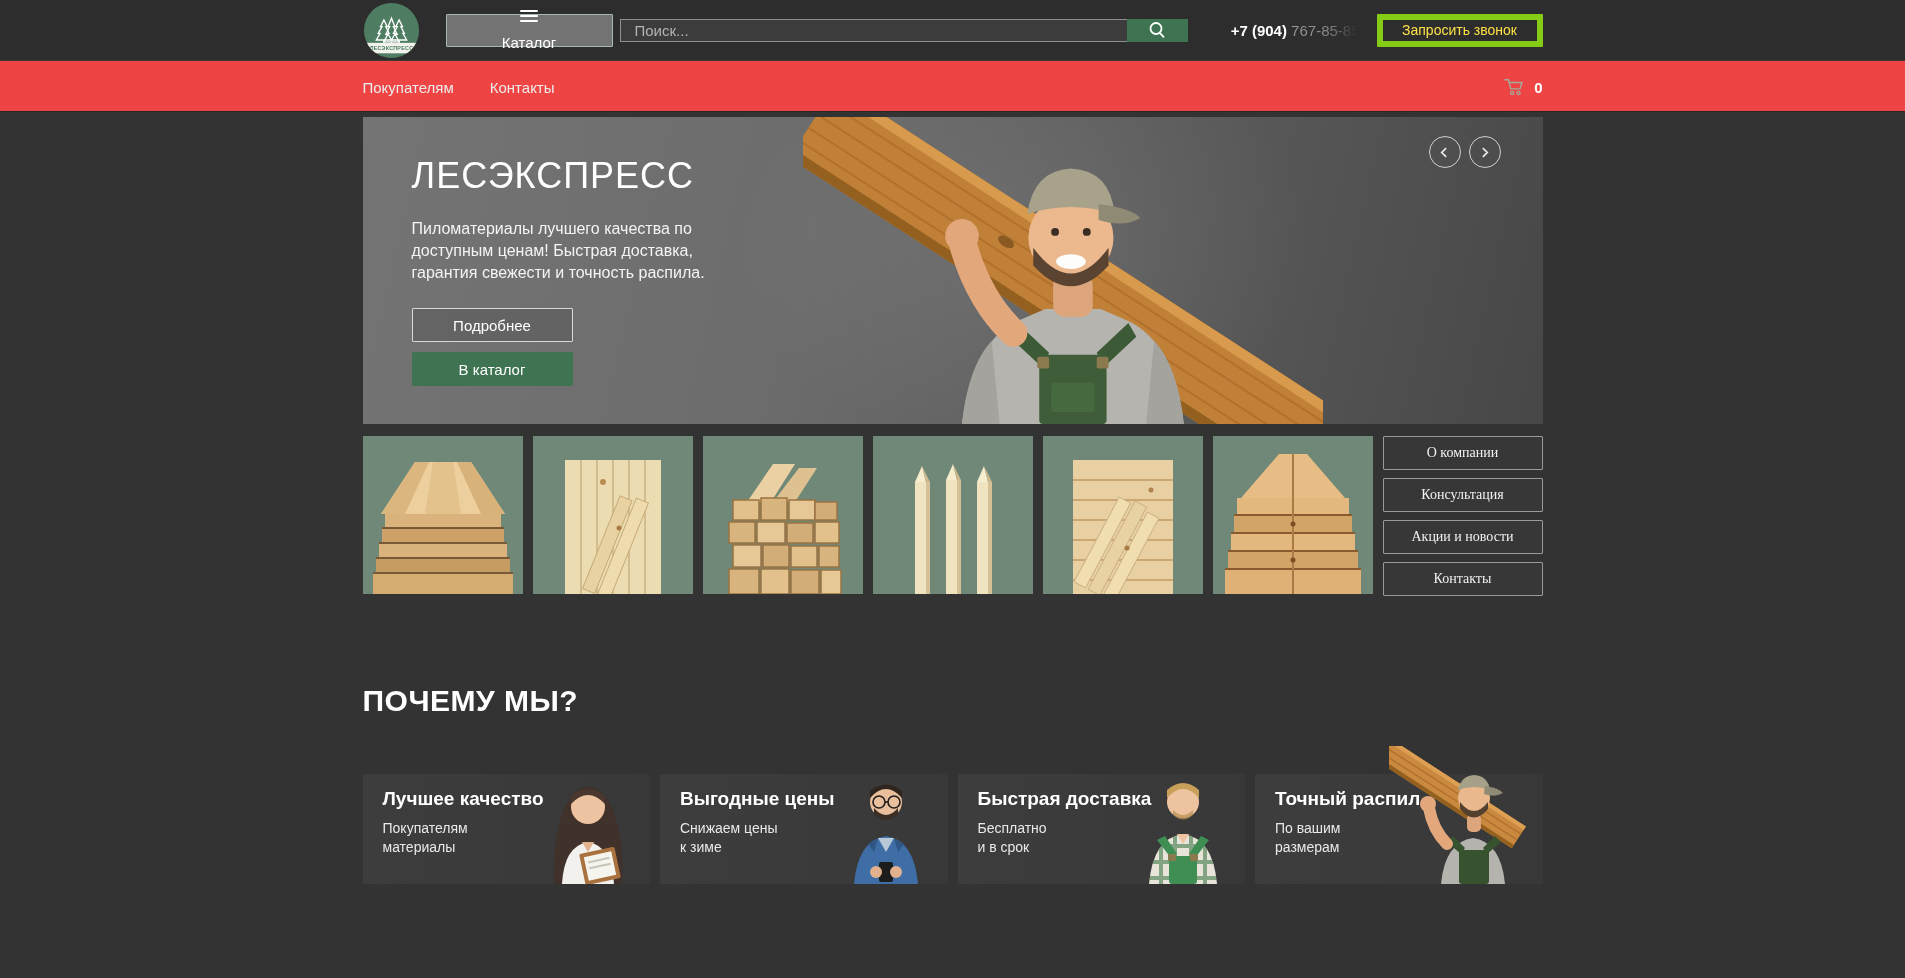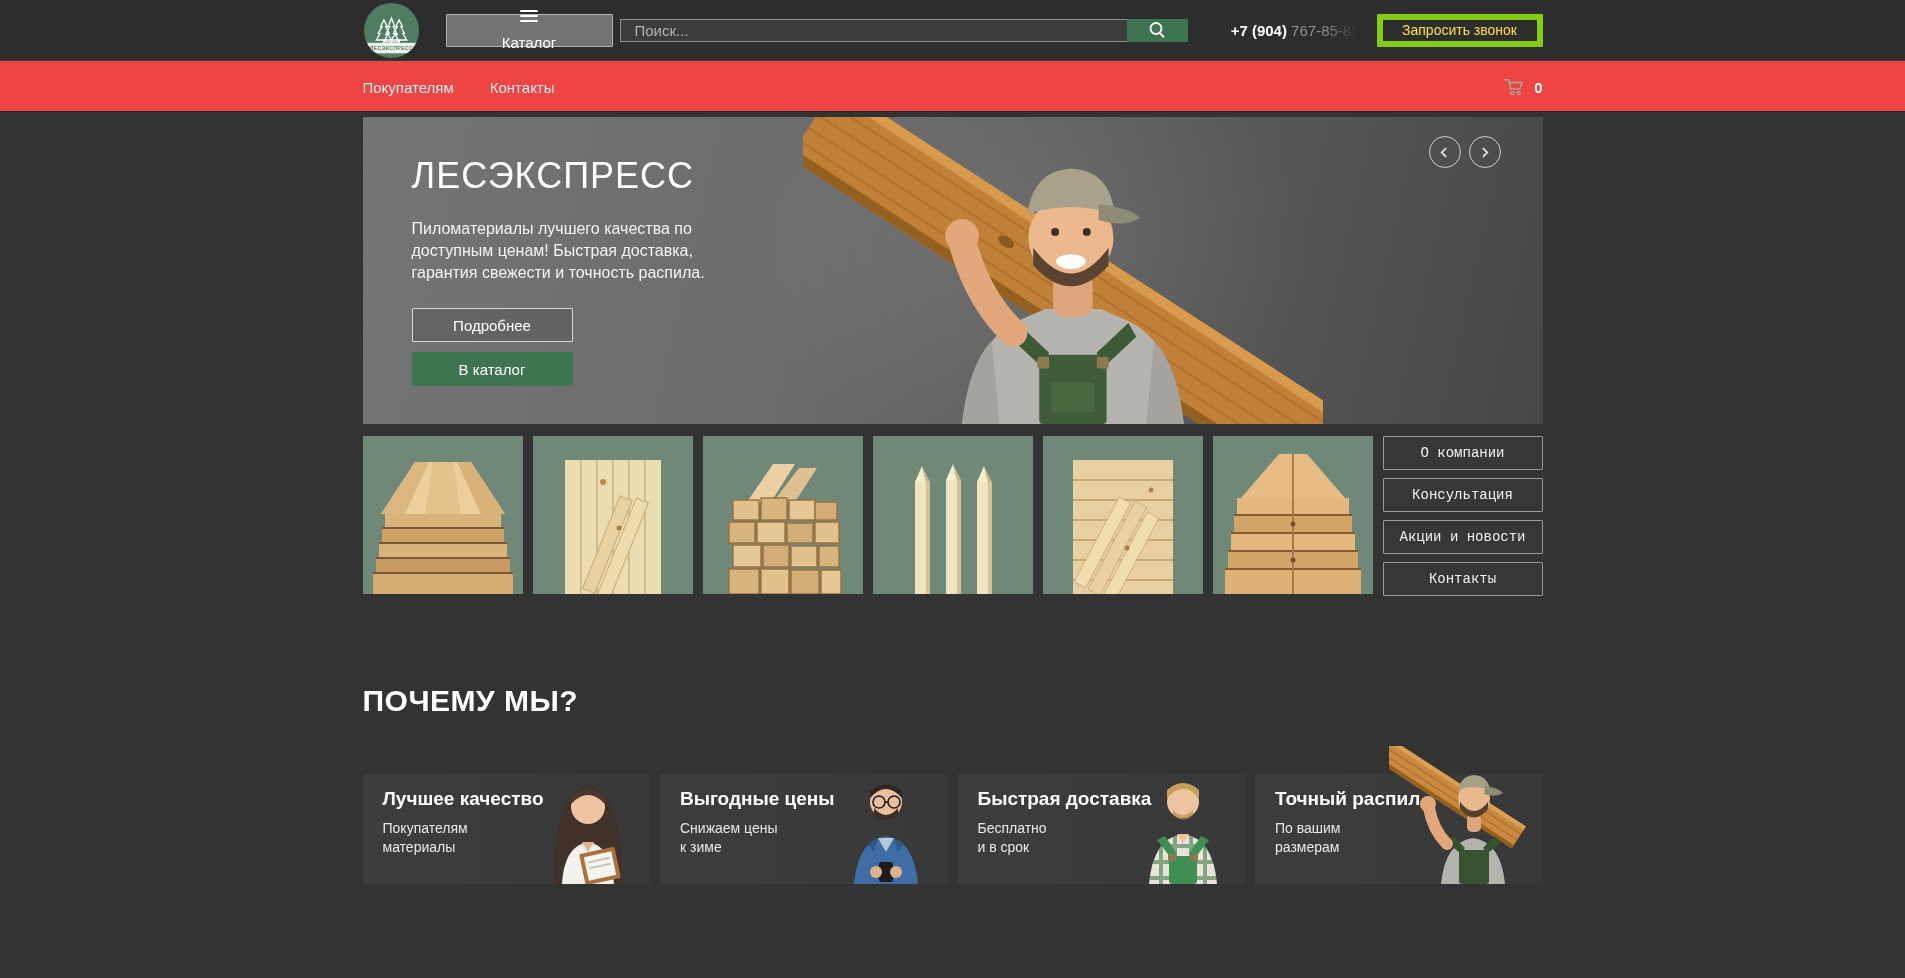--- a/index.html
+++ b/index.html
@@ -52,21 +52,21 @@
   .hero-arrows { position:absolute; top:19px; right:42px; display:flex; gap:8px; }
   .arrow { width:32px; height:32px; border-radius:50%; border:1px solid #cfcfcf; background:transparent;
     display:flex; align-items:center; justify-content:center; cursor:pointer; }
 
   
   .mid-row { display:flex; gap:10px; margin-top:12px; }
   .tiles { display:flex; gap:10px; }
   .tile { width:160px; height:158px; cursor:pointer; }
   .side { width:160px; display:flex; flex-direction:column; gap:8px; }
   .side-btn { height:34px; background:#373737; border:1px solid #9a9a9a; color:#f2f2f2; font-size:14px;
-    cursor:pointer; border-radius:1px; font-family:Liberation Mono, monospace; }
+    cursor:pointer; border-radius:1px; font-family:Liberation Serif, serif; }
 
   
   .why { margin-top:88px; }
   .why-title { font-size:30px; font-weight:600; color:#fff; letter-spacing:0.5px; }
   .cards { display:flex; gap:10px; margin-top:56px; }
   .card { position:relative; flex:1; height:110px; background:linear-gradient(90deg,#3d3d3d,#383838);
     border-radius:2px; padding:14px 0 0 20px; cursor:pointer; }
   .card-title { font-size:19px; font-weight:bold; color:#fff; }
   .card-sub { margin-top:9px; font-size:14px; line-height:19px; color:#e9e9e9; }
   .card-photo { position:absolute; right:4px; bottom:0; }

